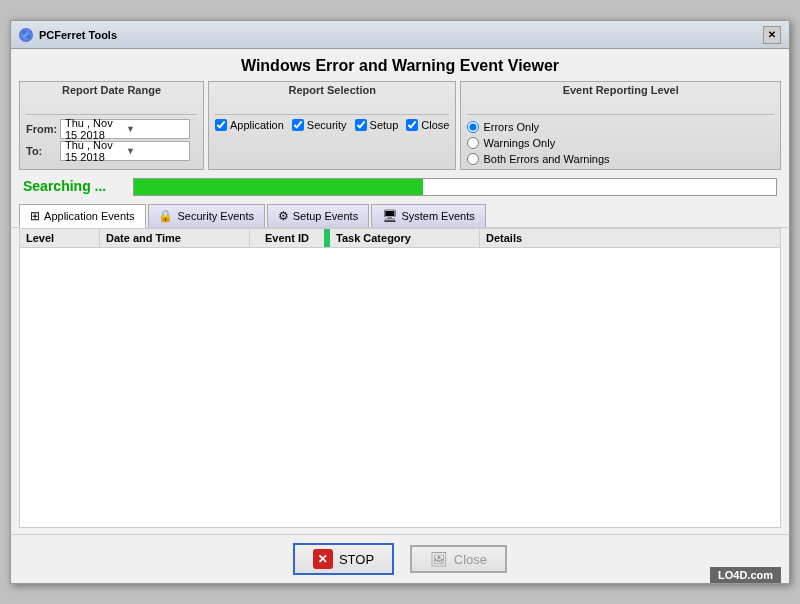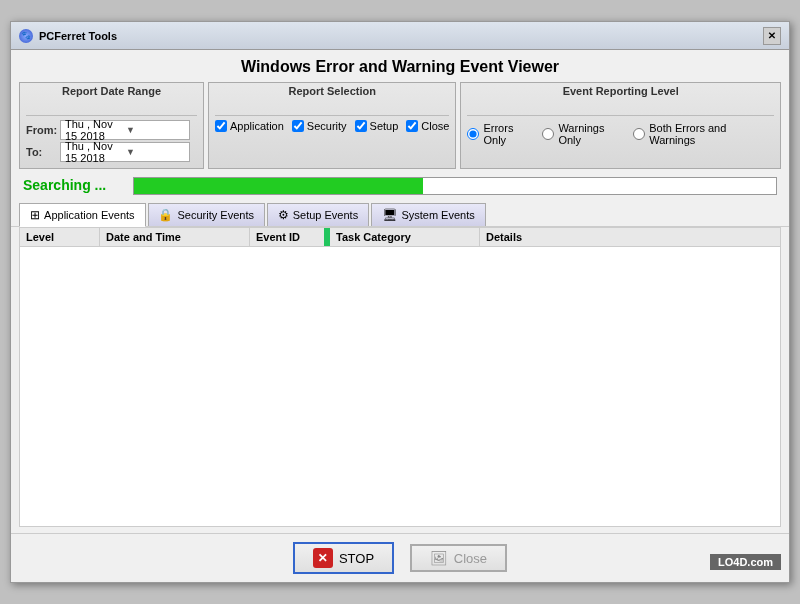--- a/index.html
+++ b/index.html
@@ -137,21 +137,21 @@
       align-items: center;
       gap: 3px;
     }
     .checkbox-item input[type=checkbox] {
       width: 12px;
       height: 12px;
       margin: 0;
     }
     .radio-group {
       display: flex;
-      flex-direction: row;
+      flex-direction: column;
       gap: 4px;
       padding-top: 2px;
     }
     .radio-item {
       display: flex;
       align-items: center;
       gap: 4px;
       font-size: 11px;
     }
     .radio-item input[type=radio] {
@@ -222,21 +222,21 @@
     .table-header {
       display: flex;
       background: #e8e8e8;
       border-bottom: 1px solid #ccc;
       font-size: 11px;
       font-weight: bold;
     }
     .col-level { width: 80px; padding: 3px 6px; border-right: 1px solid #ccc; }
     .col-datetime { width: 150px; padding: 3px 6px; border-right: 1px solid #ccc; }
     .col-source { width: 200px; padding: 3px 6px; border-right: 1px solid #ccc; }
-    .col-eventid { width: 80px; padding: 3px 6px; border-right: 6px solid #22c55e; }
+    .col-eventid { width: 80px; padding: 3px 6px; border-right: 6px solid #22c55e; text-align: center; }
     .col-task { width: 150px; padding: 3px 6px; border-right: 1px solid #ccc; }
     .col-details { flex: 1; padding: 3px 6px; }
     .table-body {
       min-height: 260px;
       background: white;
     }
     .footer {
       display: flex;
       justify-content: center;
       align-items: center;
@@ -410,17 +410,17 @@
       <button class="footer-btn stop-btn">
         <div class="stop-icon"></div>
         <span>STOP</span>
       </button>
       <button class="footer-btn close-btn-footer">
         <span class="close-icon-footer">🖼</span>
         <span>Close</span>
       </button>
     </div>
 
-    <div style="position:absolute; bottom:12px; right:8px; background:#666; color:white; padding:2px 8px; font-size:11px; font-weight:bold;">
+    <div style="position:absolute; bottom:0; right:8px; background:#666; color:white; padding:2px 8px; font-size:11px; font-weight:bold;">
       <span>LO4D.com</span>
     </div>
   </div>
 </div>
 
 </body></html>

